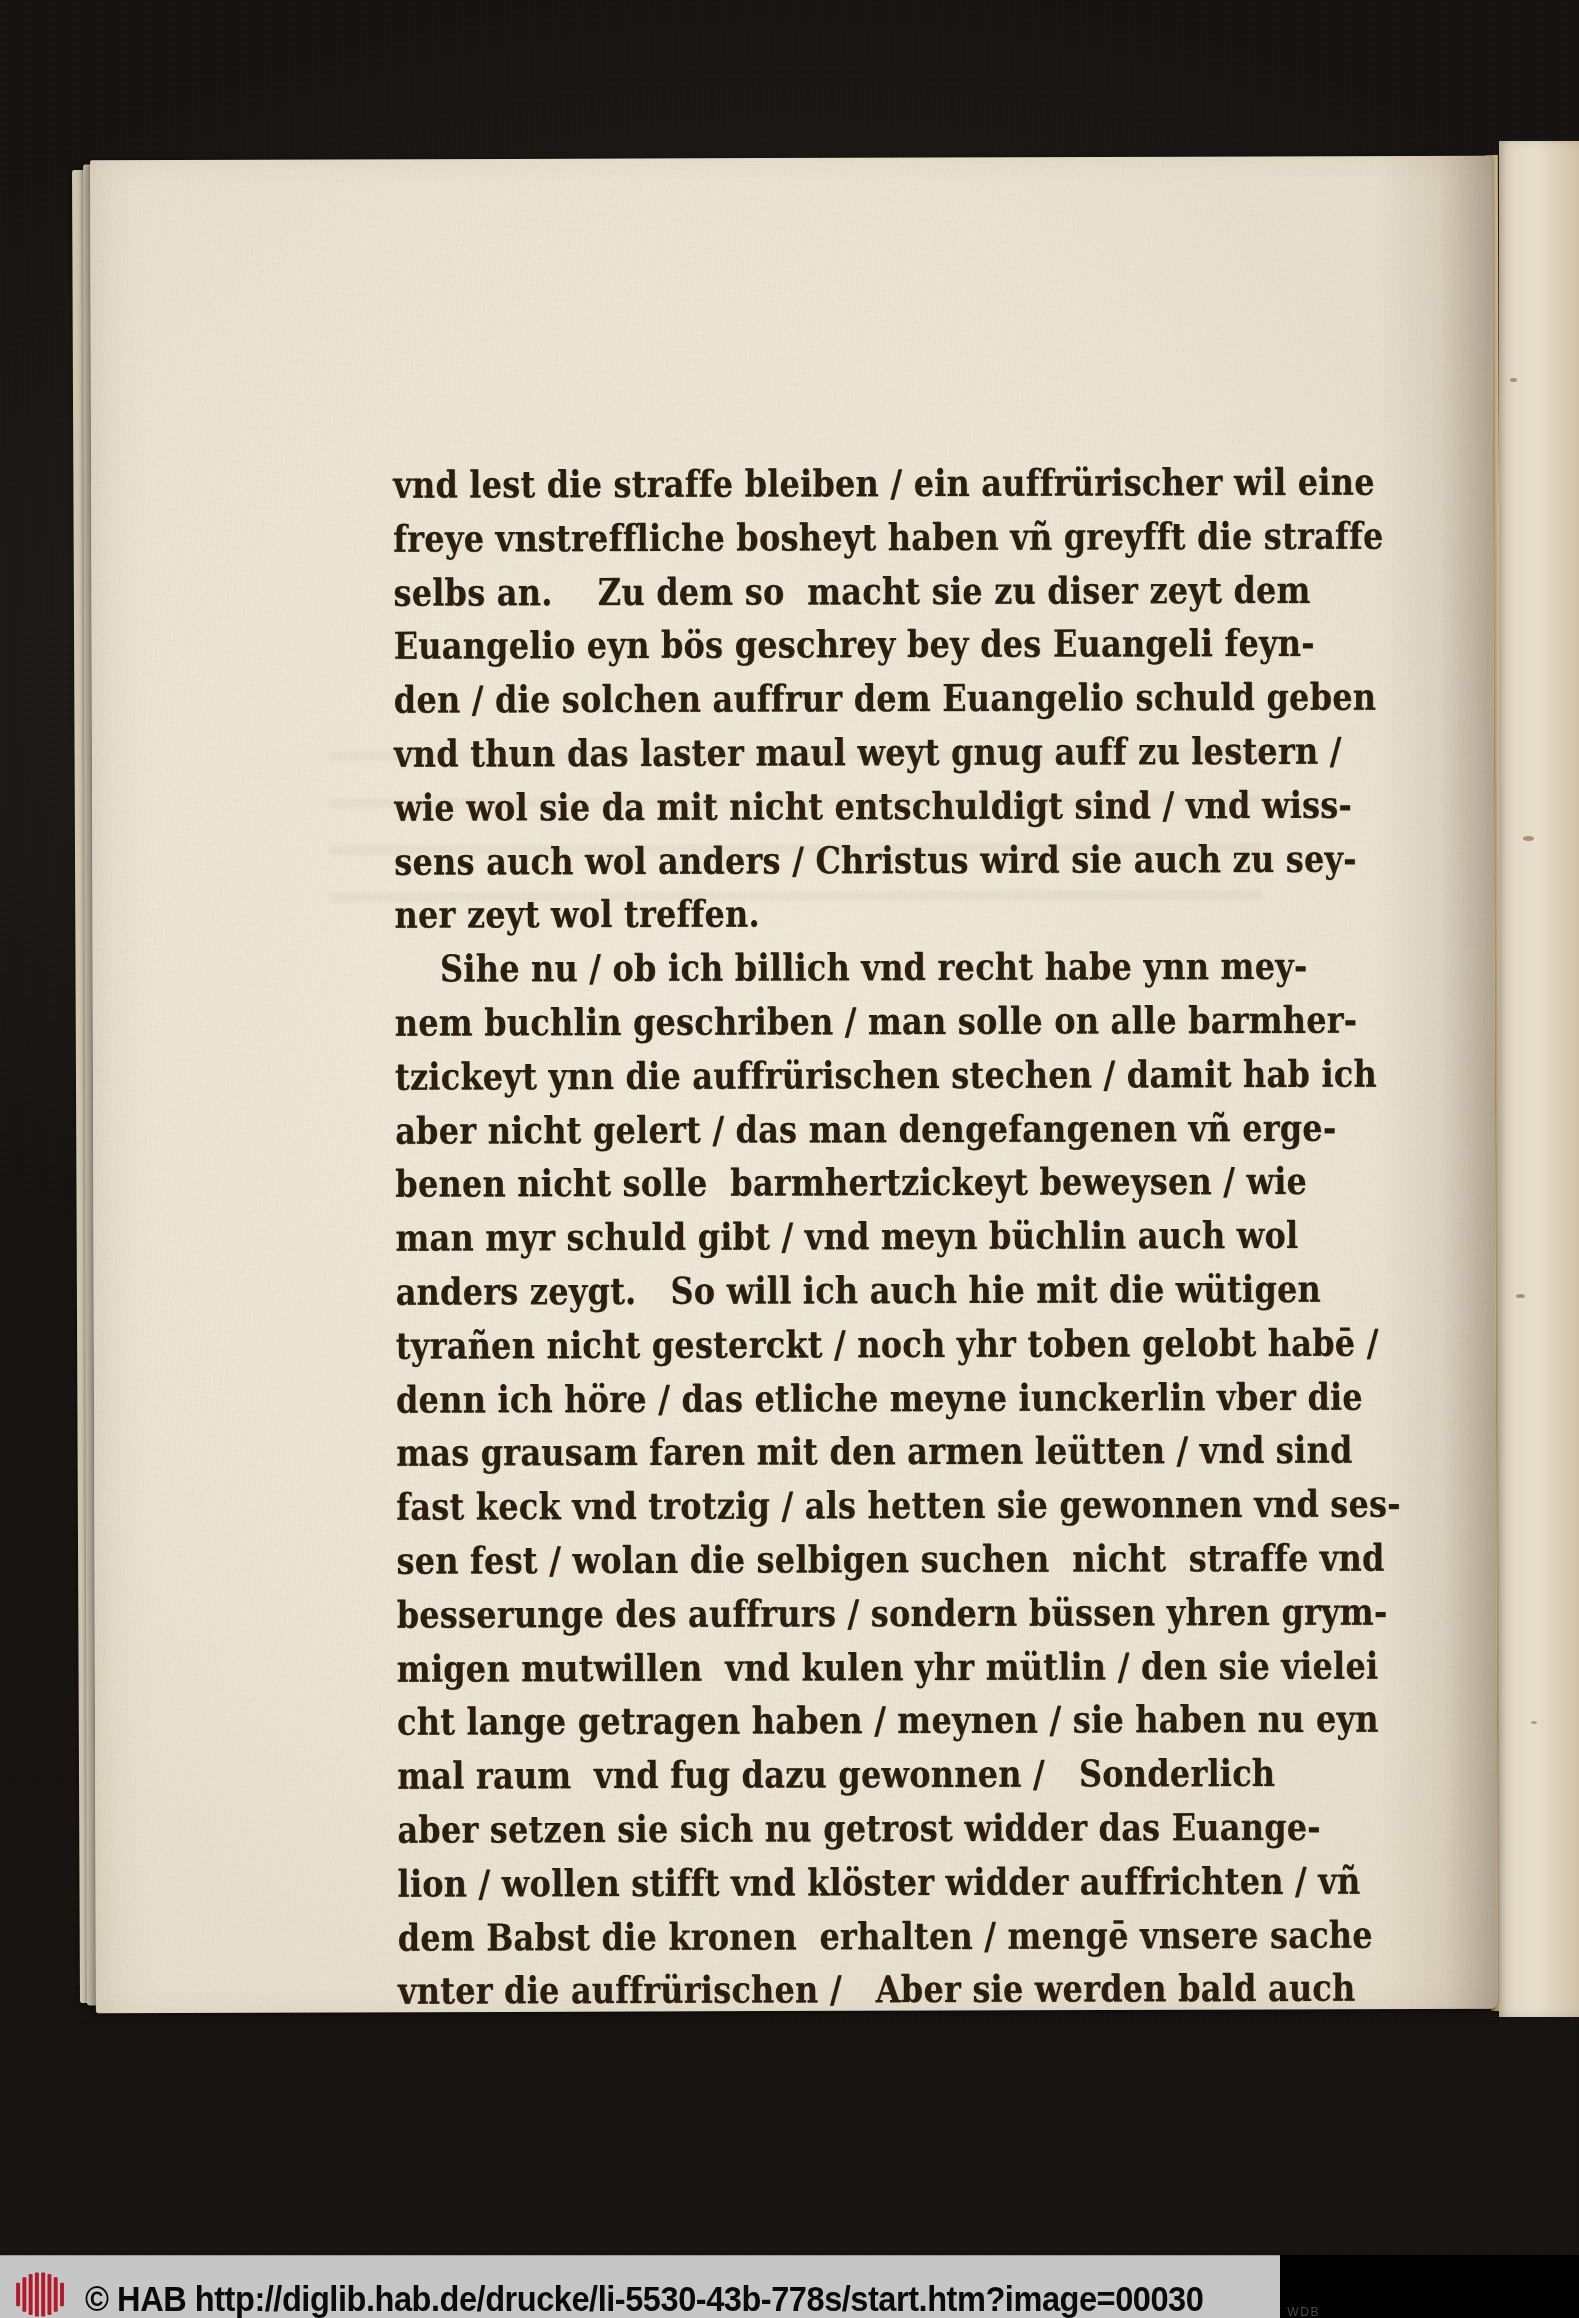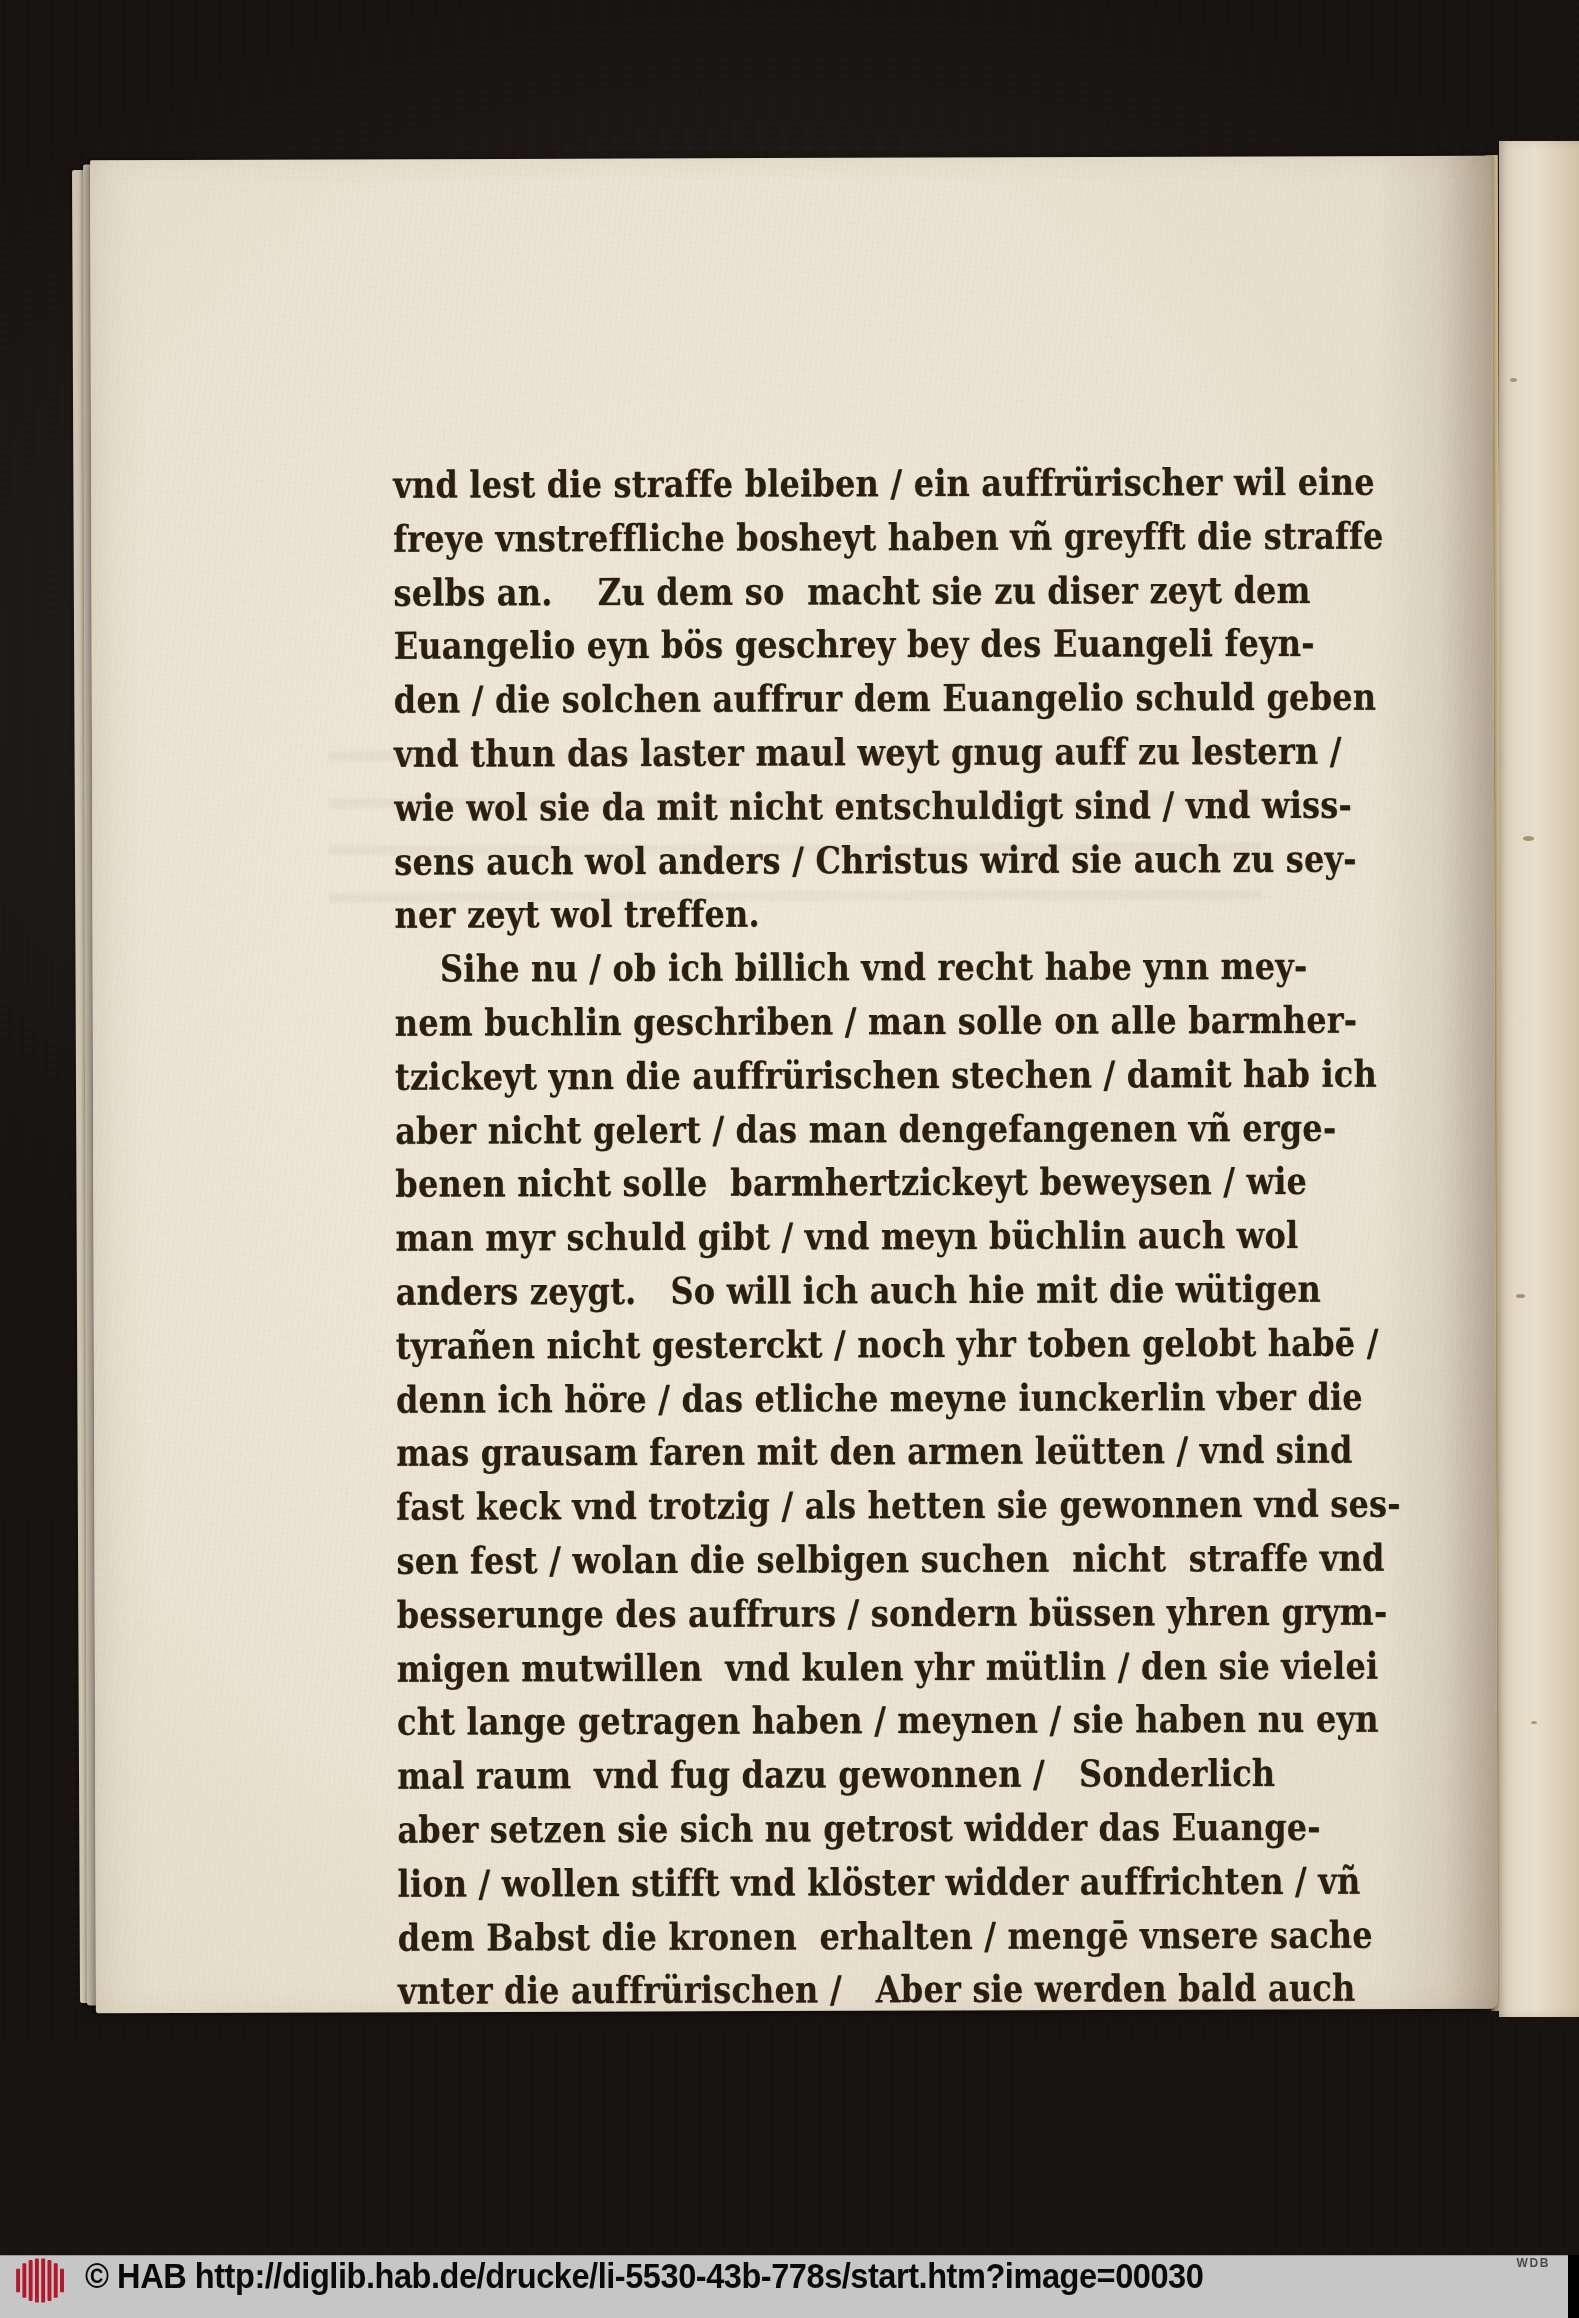--- a/index.html
+++ b/index.html
@@ -149,25 +149,25 @@
     transform: scaleY(1.16);
     transform-origin: left top;
     margin-bottom: 6.8px;
     font-weight: 600;
   }
 
   
   #footer-bar {
     position: absolute;
     left: 0; top: 2255px;
-    width: 1568px; height: 63px;
+    width: 1280px; height: 63px;
     background: #c6c6c6;
     border-top: 1.6px solid #9a9a9a;
     display: flex;
-    align-items: flex-start;
+    align-items: flex-end;
   }
   #hab-logo {
     width: 58px; height: 49px;
     margin-left: 12.6px; margin-right: 14.2px;
     display: flex;
     align-items: center;
     justify-content: center;
     flex: 0 0 auto;
   }
   #hab-logo svg { display: block; }
@@ -179,21 +179,21 @@
     letter-spacing: -0.5px;
     white-space: nowrap;
     transform: scaleX(.93);
     transform-origin: left center;
   }
   #footer-wdb {
     margin-left: auto;
     margin-right: 18px;
     font-family: "Liberation Sans", sans-serif;
     font-size: 12px;
-    font-weight: 700;
+    font-weight: 400;
     letter-spacing: 1.6px;
     color: #4a4a4a;
   }
 </style>
 </head>
 <body>
 
 <div id="scan-backdrop"></div>
 
 <div id="leaf-under-1" class="leaf-stack"></div>

